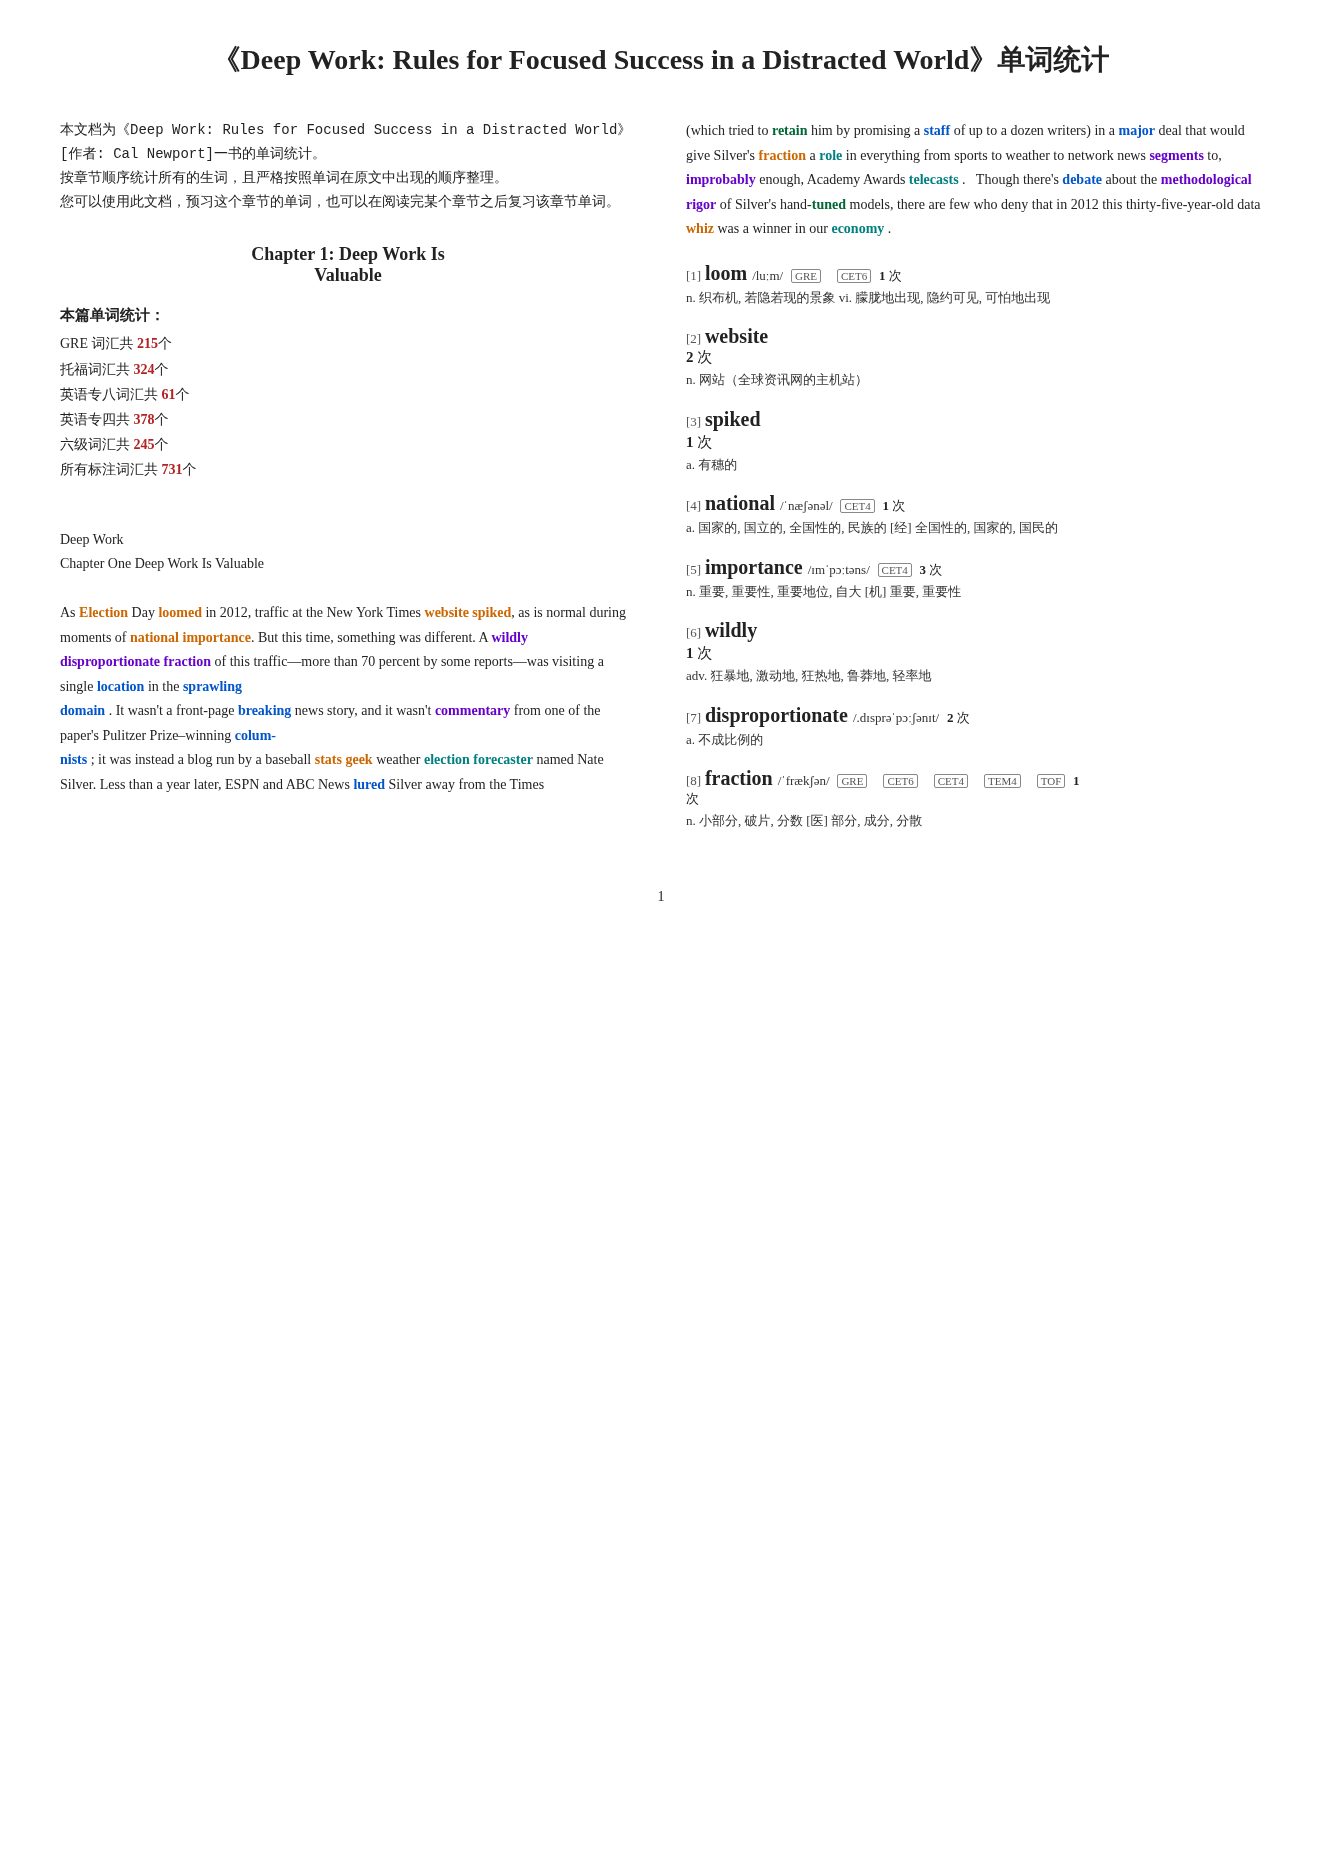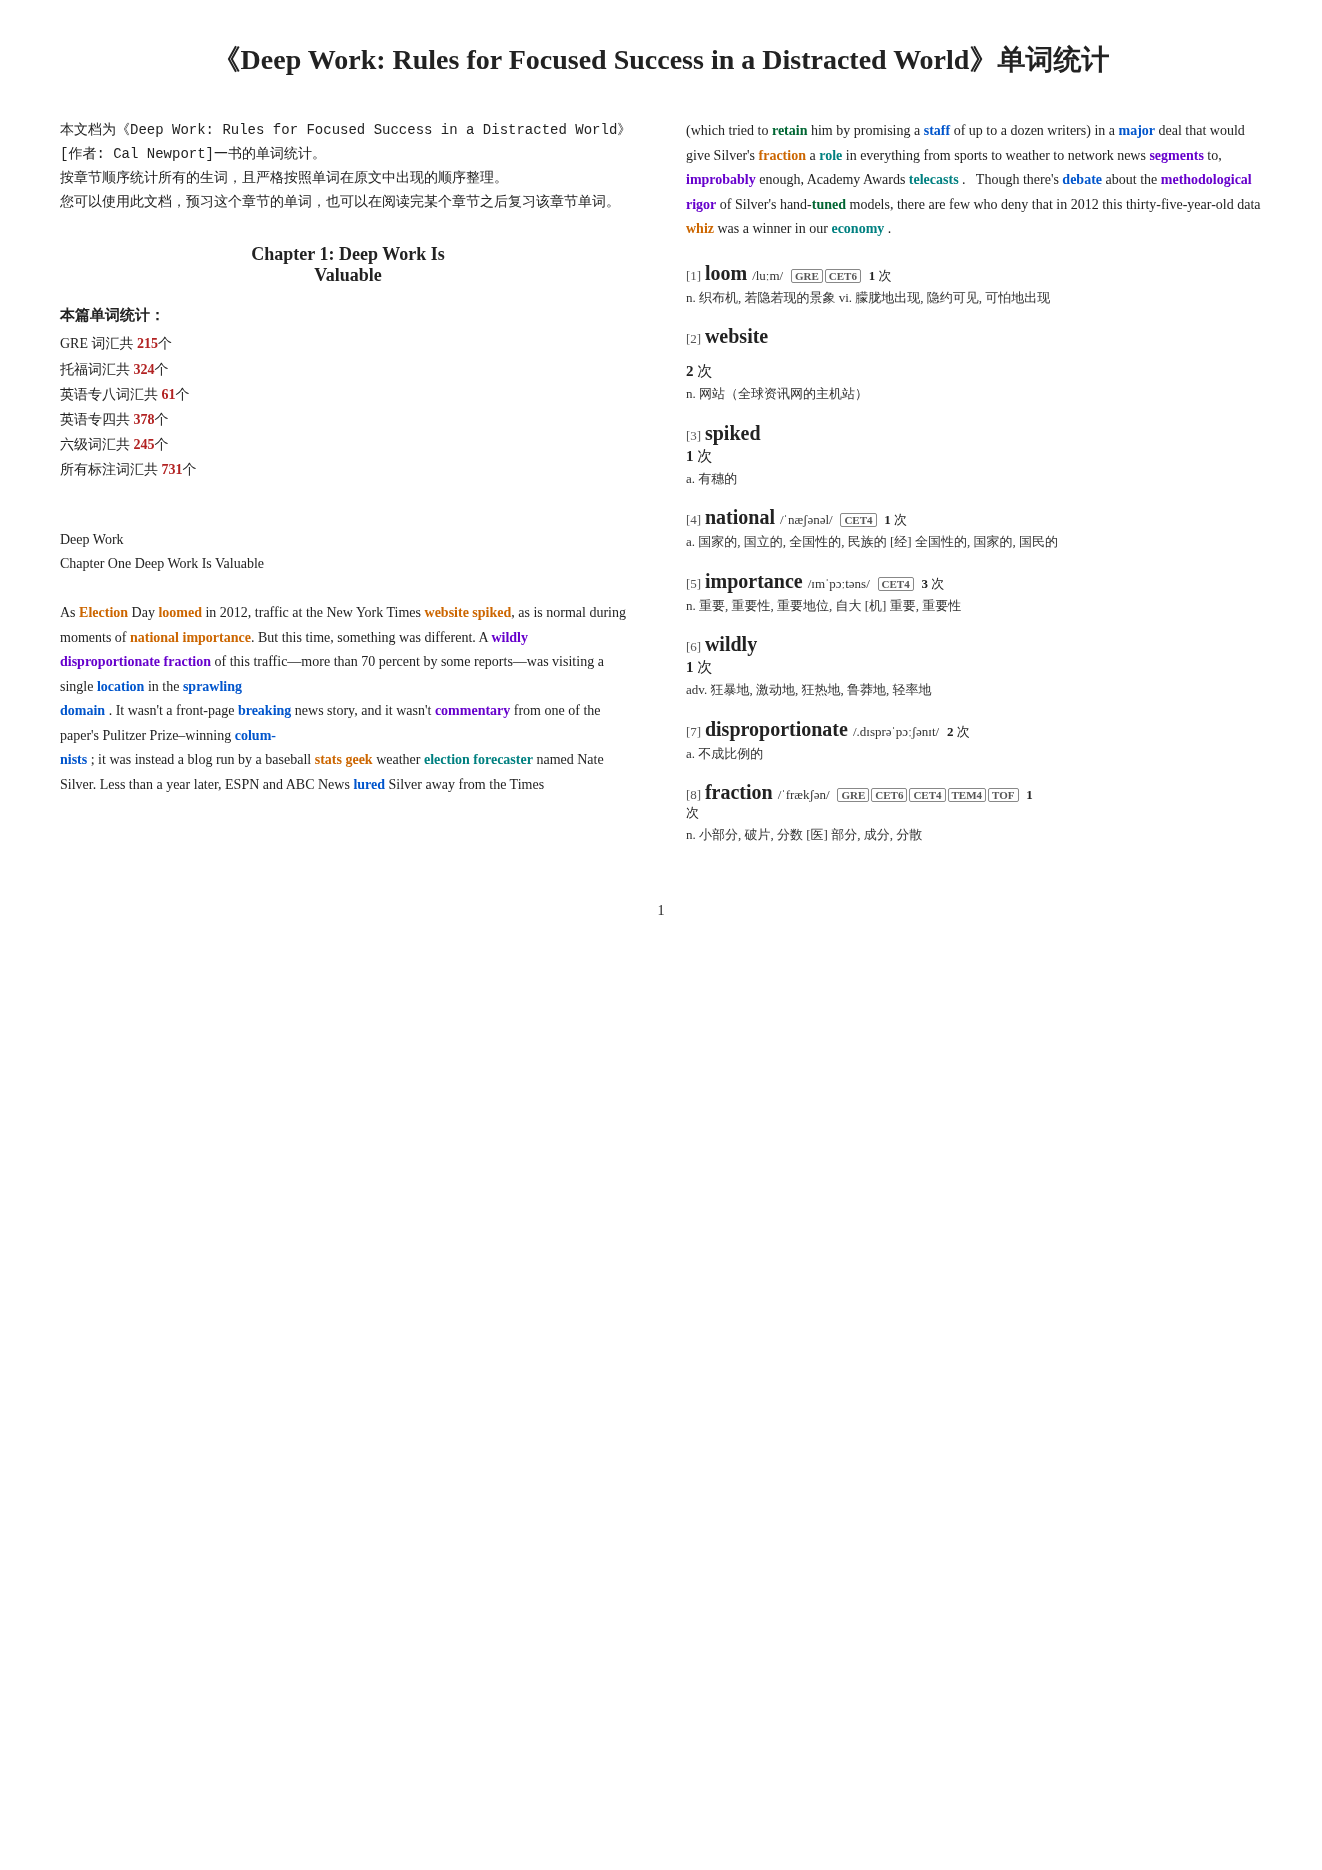--- a/index.html
+++ b/index.html
@@ -54,21 +54,21 @@
     .hl-purple { color: #6600cc; font-weight: bold; }
     .hl-blue { color: #0055cc; font-weight: bold; }
     .hl-green { color: #006633; font-weight: bold; }
     .hl-teal { color: #008080; font-weight: bold; }
 
     
     .vocab-entry { margin-bottom: 18px; }
     .vocab-num { font-size: 13px; color: #555; }
     .vocab-word { font-size: 20px; font-weight: bold; }
     .vocab-pron { font-size: 13px; color: #333; }
-    .vocab-tags { display: inline-flex; gap: 2px; margin-left: 4px; font-weight: bold; }
+    .vocab-tags { display: inline-flex; gap: 16px; margin-left: 4px; }
     .tag {
       font-size: 11px;
       padding: 0px 3px;
       border: 1px solid #888;
       color: #333;
       border-radius: 2px;
       display: inline-block;
     }
     .tag-gre { border-color: #888; color: #555; }
     .tag-cet6 { border-color: #888; color: #555; }
@@ -179,21 +179,21 @@
         <span class="tag tag-gre">GRE</span>
         <span class="tag tag-cet6">CET6</span>
       </span>
       <span class="vocab-count"><strong>1</strong> 次</span>
       <div class="vocab-def">n. 织布机, 若隐若现的景象 vi. 朦胧地出现, 隐约可见, 可怕地出现</div>
     </div>
 
     <div class="vocab-entry">
       <span class="vocab-num">[2]</span>
       <span class="vocab-word"> website</span>
-      <div style="margin-top:14px;"><strong>2</strong> 次</div>
+      <div style="margin-top:0;"><strong>2</strong> 次</div>
       <div class="vocab-def">n. 网站（全球资讯网的主机站）</div>
     </div>
 
     <div class="vocab-entry">
       <span class="vocab-num">[3]</span>
       <span class="vocab-word"> spiked</span>
       <div style="margin-top:2px;"><strong>1</strong> 次</div>
       <div class="vocab-def">a. 有穗的</div>
     </div>
 

